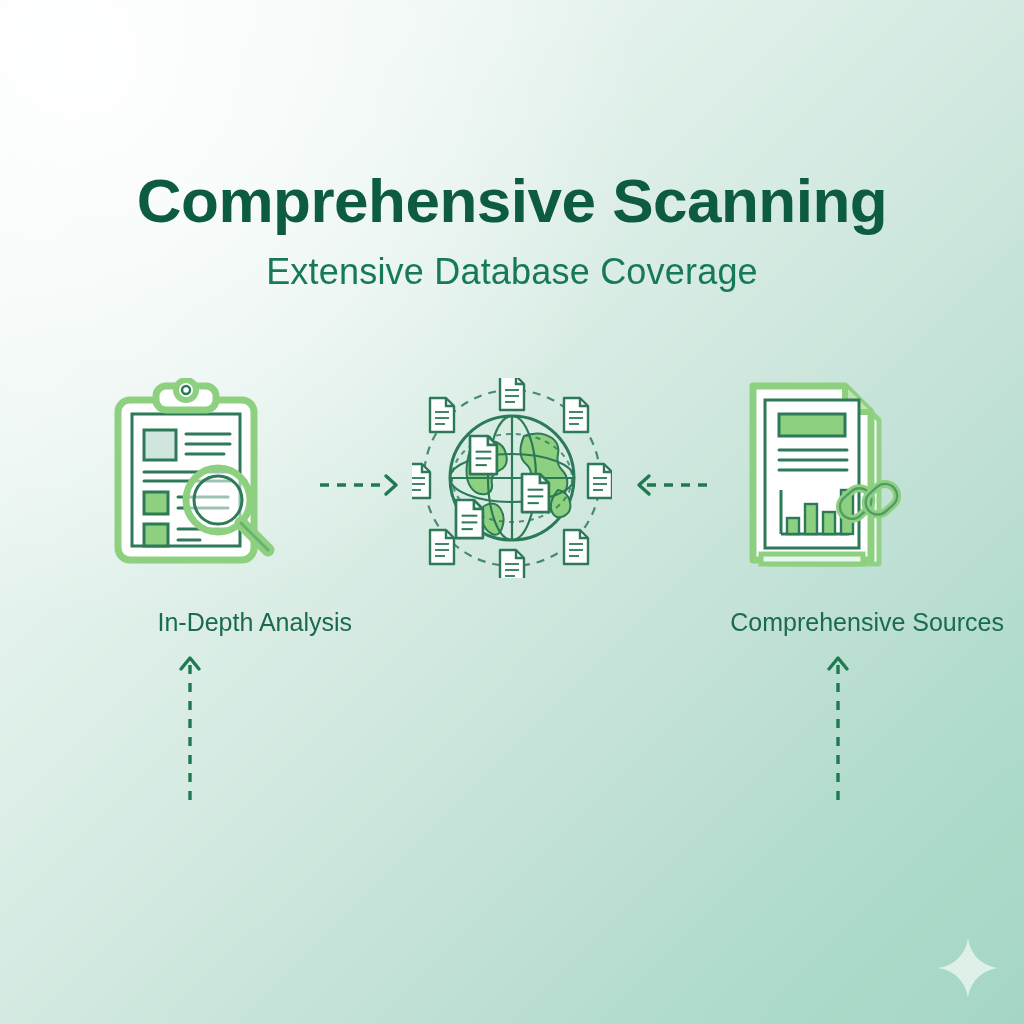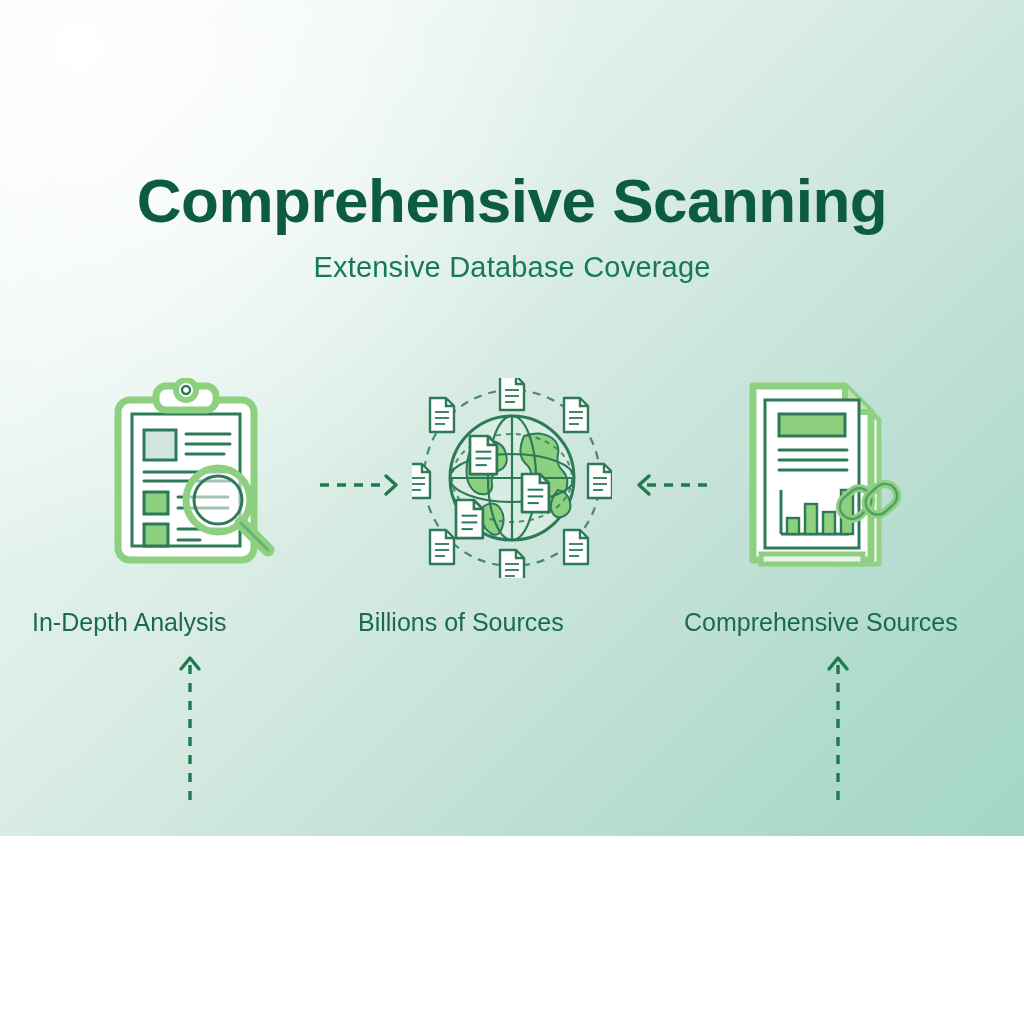--- a/index.html
+++ b/index.html
@@ -8,21 +8,21 @@
   }
   body {
     width: 1024px;
     height: 1024px;
     overflow: hidden;
     font-family: "Liberation Sans", sans-serif;
   }
   #stage {
     position: relative;
     width: 1024px;
-    height: 836px;
+    height: 1024px;
     background:
       radial-gradient(circle at 8% 6%, rgba(255,255,255,0.95) 0%, rgba(255,255,255,0.0) 42%),
       linear-gradient(135deg, #f6fbfa 0%, #eaf5f1 22%, #d8ece4 45%, #c2e1d6 68%, #aedbcb 85%, #a5d6c5 100%);
     overflow: hidden;
   }
   
   #stage::after {
     content: "";
     position: absolute;
     inset: 0;
@@ -44,21 +44,21 @@
     margin: 0;
     font-size: 62px;
     line-height: 1.08;
     font-weight: bold;
     color: #0d5c42;
     letter-spacing: -0.5px;
     font-family: "Liberation Sans", sans-serif;
   }
   .subtitle {
     margin: 16px 0 0 0;
-    font-size: 29px;
+    font-size: 36px;
     font-weight: normal;
     color: #16795a;
     letter-spacing: 0.2px;
     font-family: "Liberation Sans", sans-serif;
   }
 
   .icon-row {
     position: absolute;
     top: 378px;
     left: 0;
@@ -90,21 +90,21 @@
     top: 608px;
     left: 0;
     width: 1024px;
     height: 36px;
     z-index: 3;
   }
   .label {
     position: absolute;
     top: 0;
     width: 320px;
-    text-align: left;
+    text-align: right;
     font-size: 25px;
     color: #1a6b4e;
     font-family: "Liberation Sans", sans-serif;
     white-space: nowrap;
   }
   .label-left   { left: 32px; }
   .label-center { left: 358px; }
   .label-right  { left: 684px; }
 
   .vconnector { position: absolute; z-index: 3; }
@@ -332,21 +332,20 @@
 
   <div class="connector conn-right">
     <svg viewBox="0 0 120 60" xmlns="http://www.w3.org/2000/svg">
       <line x1="32" y1="30" x2="100" y2="30" stroke="#1f7a52" stroke-width="3.4" stroke-dasharray="9 8" stroke-linecap="butt"></line>
       <polyline points="34,21 24,30 34,39" fill="none" stroke="#1f7a52" stroke-width="3.4" stroke-linecap="round" stroke-linejoin="round"></polyline>
     </svg>
   </div>
 
   <div class="labels">
     <div class="label label-left">In-Depth Analysis</div>
-    <div class="label label-center">Billions of Sources</div>
     <div class="label label-right">Comprehensive Sources</div>
   </div>
 
   <div class="vconnector vconn-left">
     <svg viewBox="0 0 70 160" xmlns="http://www.w3.org/2000/svg">
       <line x1="35" y1="155" x2="35" y2="18" stroke="#1f7a52" stroke-width="3.4" stroke-dasharray="9 9" stroke-linecap="butt"></line>
       <polyline points="26,24 35,13 44,24" fill="none" stroke="#1f7a52" stroke-width="3.4" stroke-linecap="round" stroke-linejoin="round"></polyline>
     </svg>
   </div>
 

